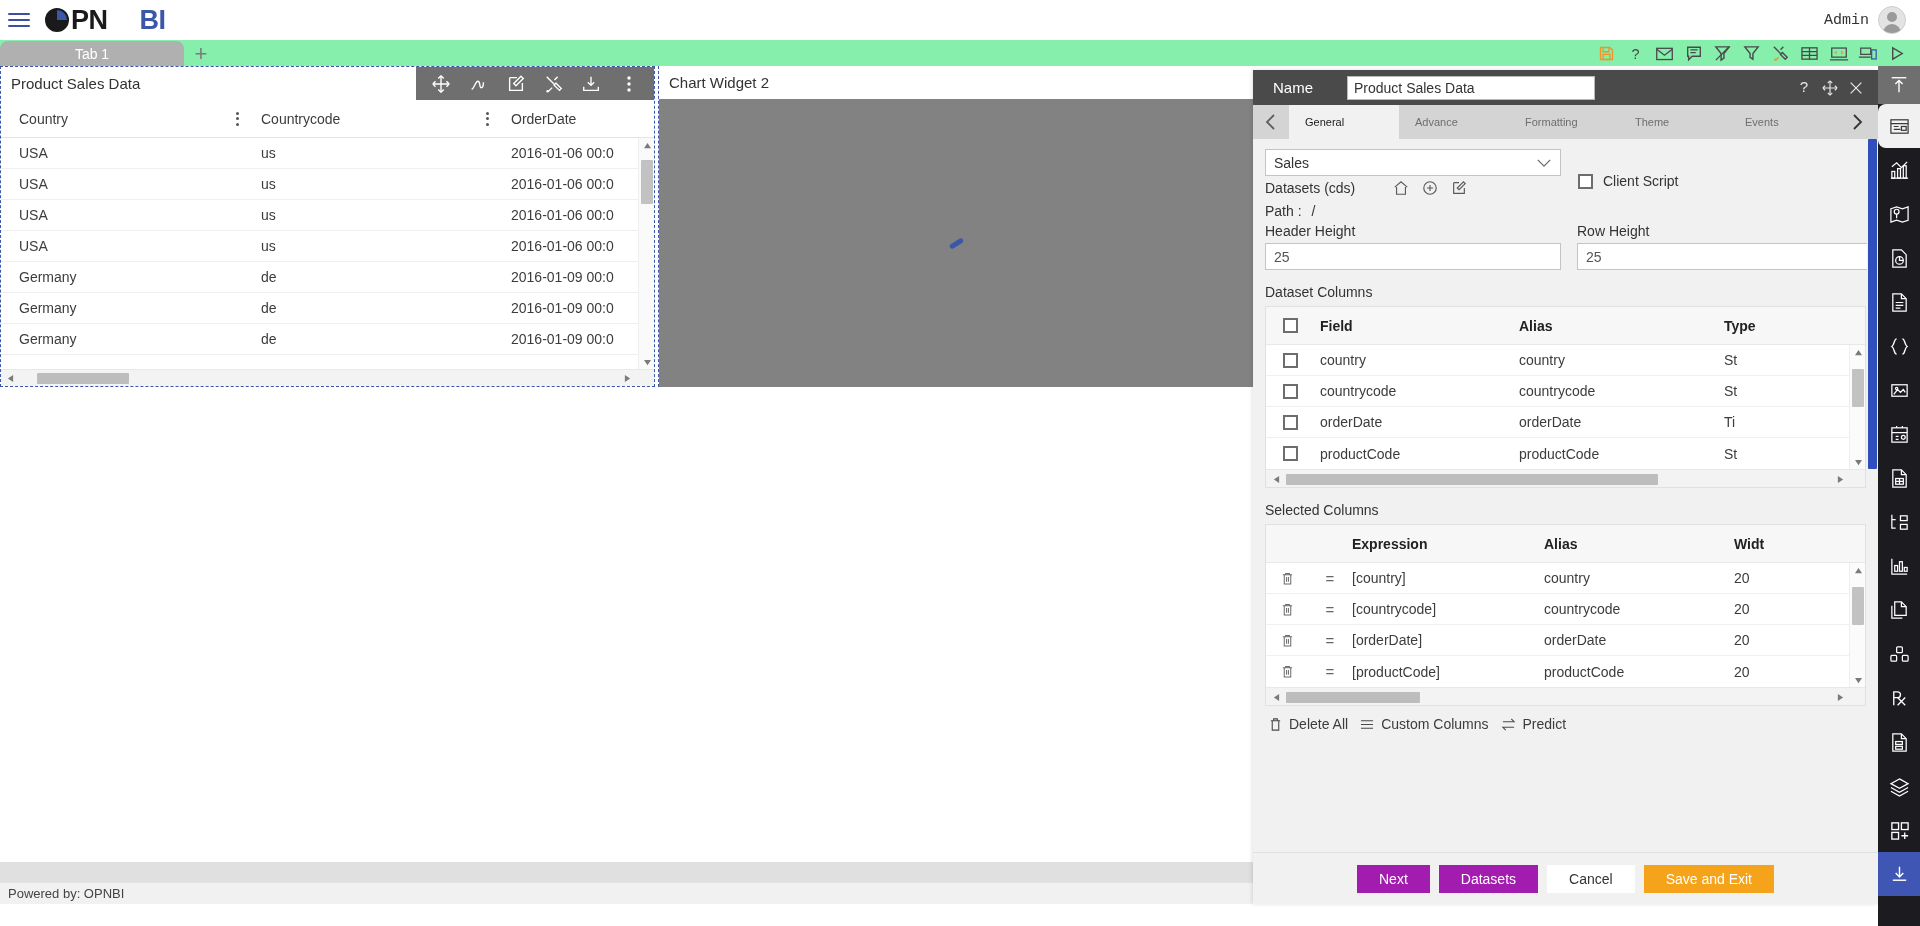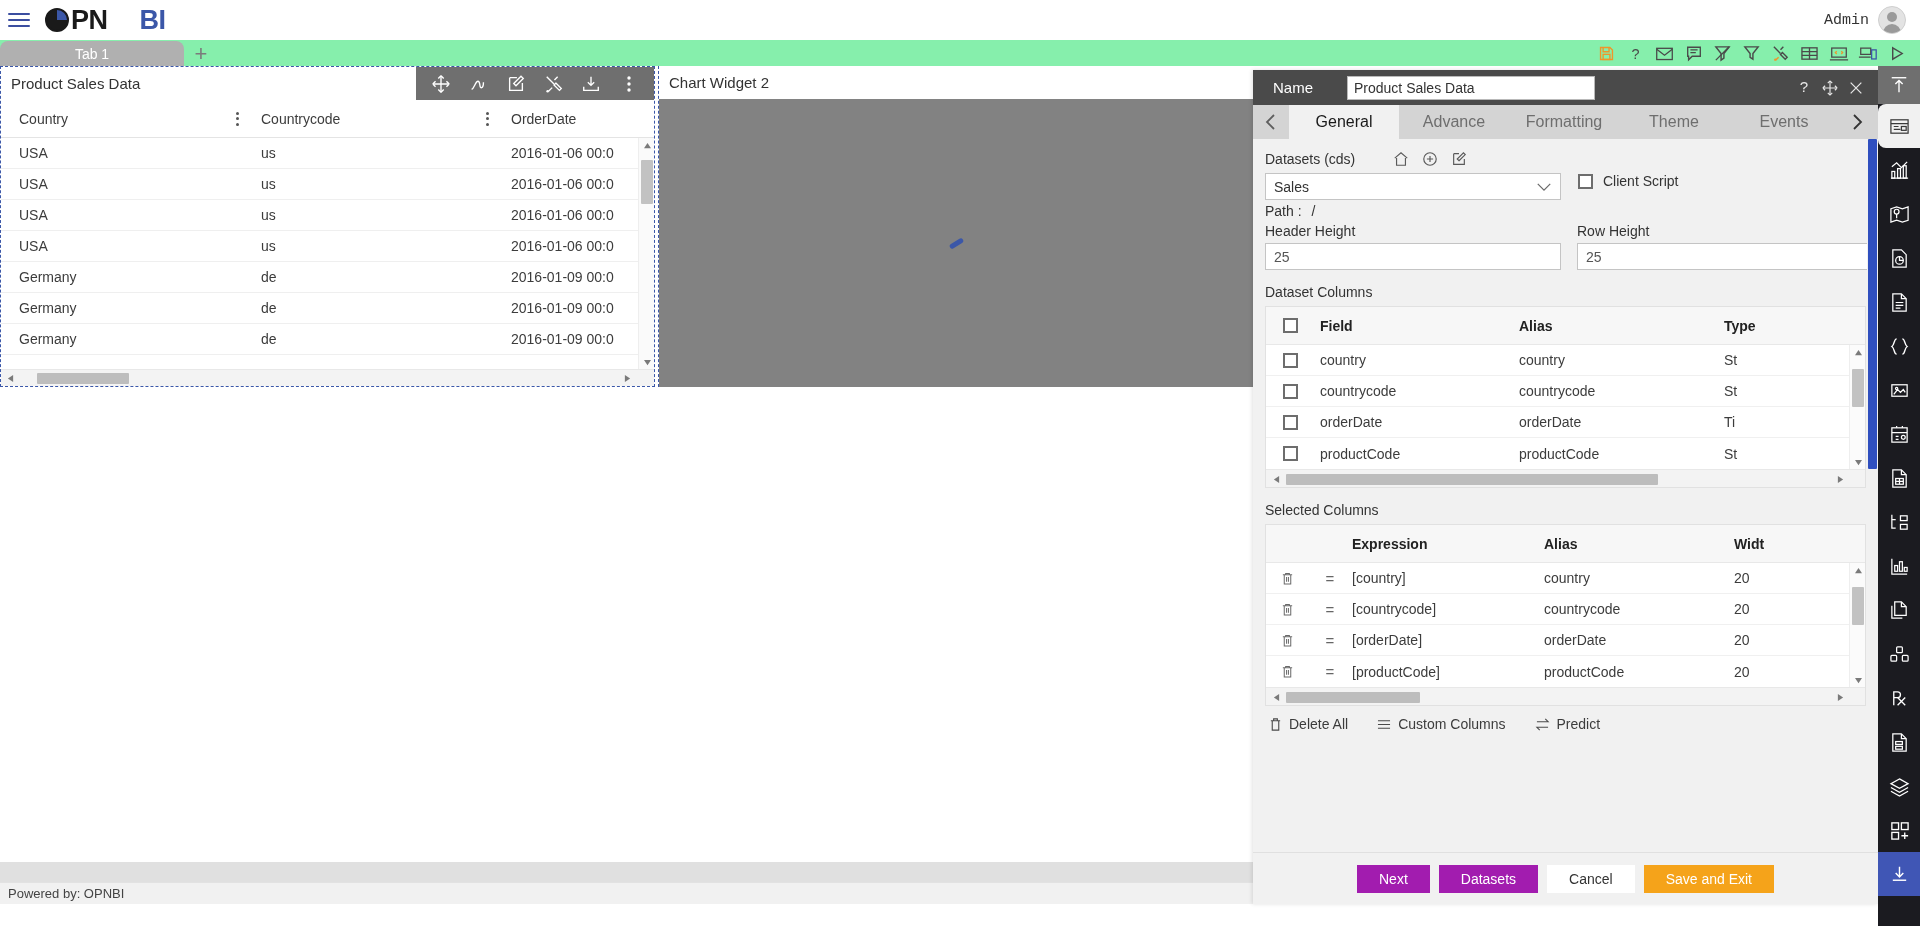--- a/index.html
+++ b/index.html
@@ -135,22 +135,22 @@
   #prop-header { height: 35px; background: #4a4a4a; display:flex; align-items:center;
      padding: 0 8px; flex: 0 0 auto; }
   #prop-header .ph-label { color:#fff; font-size: 15px; width: 86px; padding-left: 12px; }
   #prop-name-input { width: 248px; height: 24px; border: 1px solid #b9b9b9; background:#fff;
      font-size: 14px; color:#333; padding: 0 6px; font-family:"Liberation Sans",sans-serif; }
   #prop-header .ph-right { margin-left:auto; display:flex; align-items:center; gap:10px; padding-right: 6px; }
   .ph-ico { color:#e7e7e7; cursor:pointer; display:flex; align-items:center; justify-content:center; }
 
   #prop-tabs { height: 34px; background:#d4d4d4; display:flex; align-items:stretch; flex:0 0 auto; }
   .tab-arrow { width: 36px; display:flex; align-items:center; justify-content:center; cursor:pointer; color:#5e5e5e; }
-  .ptab { min-width: 110px; padding: 0 16px; display:flex; align-items:center; justify-content:center;
-     font-size: 16px; color: #6e6e6e; cursor:pointer; }
+  .ptab { min-width: 110px; padding: 0 16px; display:flex; align-items:center; 
+     font-size: 11px; color: #6e6e6e; cursor:pointer; }
   .ptab.active { background:#f1f1f1; color:#1a1a1a; }
 
   #prop-body { flex: 1 1 auto; position: relative; overflow: hidden; background:#f1f1f1;
      padding: 8px 12px 0 12px; }
 
   .lbl { font-size: 14px; color:#333; }
 
   #ds-header { display:flex; align-items:center; height: 24px; }
   #ds-header .ds-icons { display:flex; align-items:center; gap: 13px; margin-left: 38px; }
   .ds-ico { cursor:pointer; display:flex; align-items:center; }
@@ -201,21 +201,21 @@
   .dt-hscroll { height: 18px; background:#f3f3f3; position:relative; border-top:1px solid #e8e8e8; }
   .dt-hscroll .arrow { position:absolute; top:0; width:14px; height:18px; display:flex;
      align-items:center; justify-content:center; cursor:pointer; }
   .dt-hscroll .arrow.left{ left:3px;} .dt-hscroll .arrow.right{ right:18px;}
   .dt-hscroll .thumb { position:absolute; top:4px; height:11px; background:#bdbdbd; border-radius:1px; cursor:pointer; }
 
   #panel-vscroll { position:absolute; right:0; top:0; bottom:0; width: 11px; background:#f1f1f1; }
   #panel-vscroll .pv-thumb { position:absolute; left:1px; width:9px; top: 0px; height: 330px;
      background:#2f4fbf; border-radius:1px; cursor:pointer; }
 
-  #links-row { display:flex; align-items:center; gap: 29px; padding: 10px 0 0 4px; }
+  #links-row { display:flex; align-items:center; gap: 12px; padding: 10px 0 0 4px; }
   .link-btn { display:flex; align-items:center; gap: 7px; font-size:14px; color:#3c3c3c; cursor:pointer; }
 
   #prop-footer { flex: 0 0 auto; height: 52px; background:#f1f1f1; border-top:1px solid #e0e0e0;
      display:flex; align-items:center; justify-content:center; gap: 9px; }
   .btn { height: 28px; padding: 0 22px; font-size: 14px; display:flex; align-items:center;
      justify-content:center; cursor:pointer; border: none; font-family:"Liberation Sans",sans-serif; }
   .btn-dark { background:#a21caf; color:#fff; }
   .btn-light { background:#ffffff; color:#333; }
   .btn-accent { background:#f5a31a; color:#fff; }
 
@@ -536,20 +536,29 @@
         <span>Events</span>
       </div>
     <div class="tab-arrow">
       <svg width="14" height="18" viewBox="0 0 14 18" fill="none" stroke="#333" stroke-width="1.8">
           <path d="M4 2l7 7-7 7"></path>
         </svg>
     </div>
   </div>
 
   <div id="prop-body">
+
+    <div id="ds-select">
+      <span>Sales</span>
+      <span class="chev">
+        <svg width="16" height="10" viewBox="0 0 18 11" fill="none" stroke="#6a6a6a" stroke-width="1.4">
+            <path d="M2 2l7 7 7-7"></path>
+          </svg>
+      </span>
+    </div>
 
     <div id="ds-header">
       <span class="lbl">Datasets (cds)</span>
       <span class="ds-icons">
         <span class="ds-ico">
           <svg width="16" height="16" viewBox="0 0 18 18" fill="none" stroke="#5a5a5a" stroke-width="1.3">
             <path d="M2 8l7-6 7 6"></path>
               <path d="M4 8v8h10V8"></path>
           </svg>
         </span>
@@ -561,29 +570,20 @@
         </span>
         <span class="ds-ico">
           <svg width="16" height="16" viewBox="0 0 18 18" fill="none" stroke="#5a5a5a" stroke-width="1.3">
             <path d="M3 3h6M3 3v12h12V9"></path>
               <path d="M9 11l7-7-2-2-7 7z"></path>
           </svg>
         </span>
       </span>
     </div>
 
-    <div id="ds-select">
-      <span>Sales</span>
-      <span class="chev">
-        <svg width="16" height="10" viewBox="0 0 18 11" fill="none" stroke="#6a6a6a" stroke-width="1.4">
-            <path d="M2 2l7 7 7-7"></path>
-          </svg>
-      </span>
-    </div>
-
     <div id="client-script">
       <span class="cbox"></span>
       <span class="lbl">Client Script</span>
     </div>
 
     <div id="path-line">
       <span>Path :</span>
       <span style="padding-left:6px">/</span>
     </div>
 

